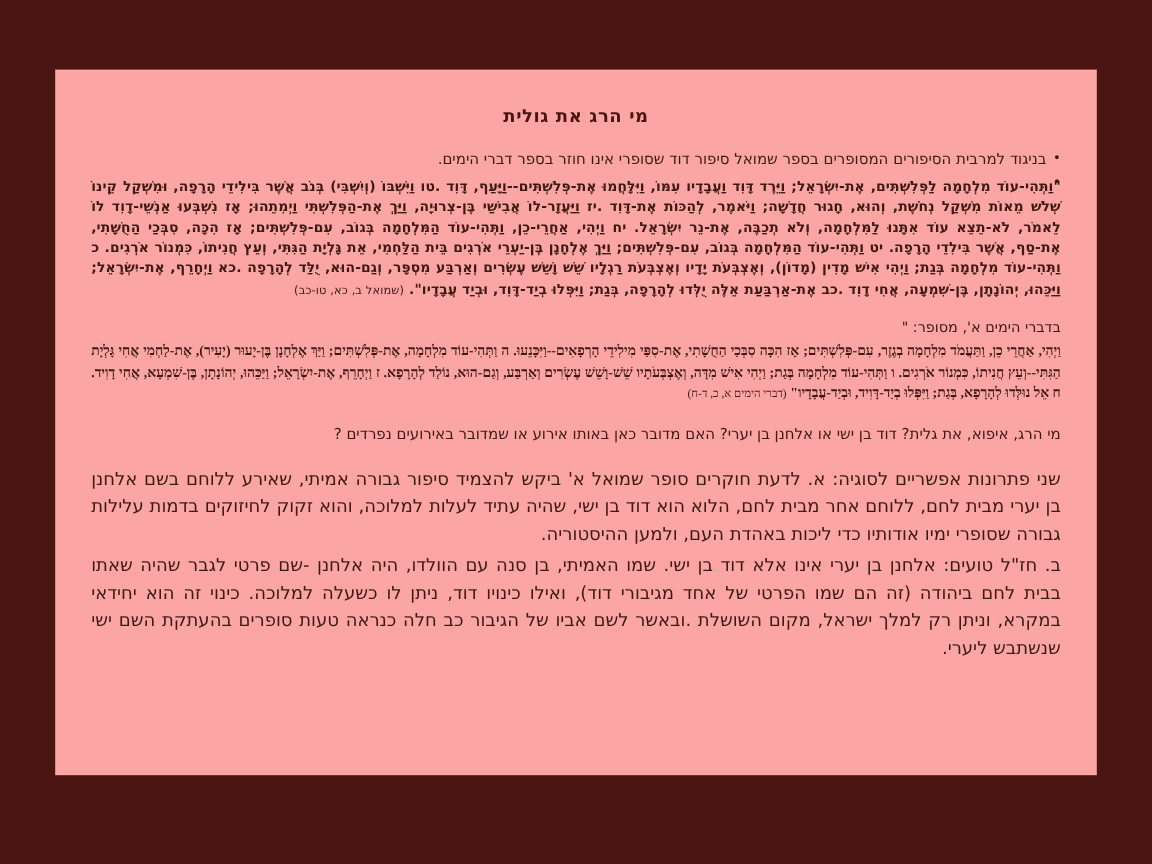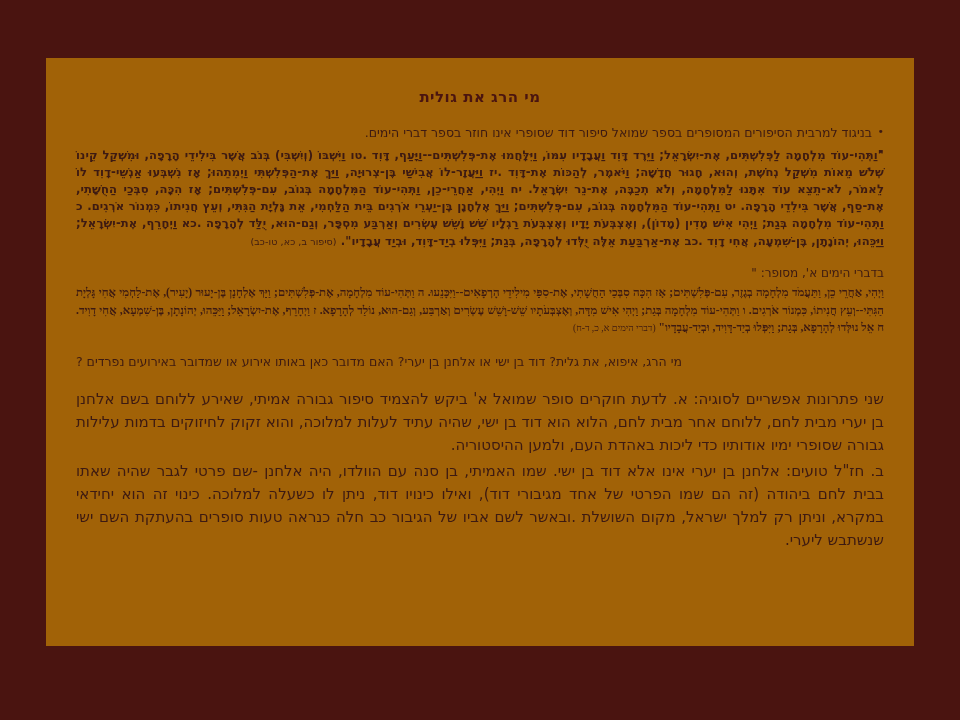--- a/index.html
+++ b/index.html
@@ -12,21 +12,21 @@
     background: #4a1410;
     font-family: "DejaVu Sans", "Liberation Sans", sans-serif;
     overflow: hidden;
   }
   .slide {
     position: absolute;
     left: 46px;
     top: 58px;
     width: 868px;
     height: 588px;
-    background: #a16207;
+    background: #fca5a5;
     box-sizing: border-box;
     padding: 22px 30px 10px 30px;
     direction: rtl;
     text-align: right;
     color: #3d1a12;
   }
   .slide-title {
     text-align: center;
     font-size: 15px;
     font-weight: bold;
@@ -84,21 +84,21 @@
     font-family: Liberation Serif, serif;
   }
   .chron-block .src {
     font-weight: normal;
     font-size: 9.5px;
   }
   .question {
     font-size: 12.5px;
     line-height: 1.55;
     margin: 0 0 16px 0;
-    text-align: left;
+    text-align: right;
   }
   .answers {
     font-size: 15px;
     line-height: 1.55;
     text-align: justify;
     text-align-last: right;
     margin: 0;
   }
   .answers p {
     margin: 0 0 2px 0;
@@ -116,21 +116,21 @@
       <span class="dot">•</span>
       <span>בניגוד למרבית הסיפורים המסופרים בספר שמואל סיפור דוד שסופרי אינו חוזר בספר דברי הימים.</span>
     </li>
     <li>
       <span class="dot">•</span>
     </li>
   </ul>
 
   <div class="verse-block">
     <span>"וַתְּהִי-עוֹד מִלְחָמָה לַפְּלִשְׁתִּים, אֶת-יִשְׂרָאֵל; וַיֵּרֶד דָּוִד וַעֲבָדָיו עִמּוֹ, וַיִּלָּחֲמוּ אֶת-פְּלִשְׁתִּים--וַיָּעַף, דָּוִד .טו וַיִּשְׁבּוֹ (וְיִשְׁבִּי) בְּנֹב אֲשֶׁר בִּילִידֵי הָרָפָה, וּמִשְׁקַל קֵינוֹ שְׁלֹשׁ מֵאוֹת מִשְׁקַל נְחֹשֶׁת, וְהוּא, חָגוּר חֲדָשָׁה; וַיֹּאמֶר, לְהַכּוֹת אֶת-דָּוִד .יז וַיַּעֲזָר-לוֹ אֲבִישַׁי בֶּן-צְרוּיָה, וַיַּךְ אֶת-הַפְּלִשְׁתִּי וַיְמִתֵהוּ; אָז נִשְׁבְּעוּ אַנְשֵׁי-דָוִד לוֹ לֵאמֹר, לֹא-תֵצֵא עוֹד אִתָּנוּ לַמִּלְחָמָה, וְלֹא תְכַבֶּה, אֶת-נֵר יִשְׂרָאֵל. יח וַיְהִי, אַחֲרֵי-כֵן, וַתְּהִי-עוֹד הַמִּלְחָמָה בְּגוֹב, עִם-פְּלִשְׁתִּים; אָז הִכָּה, סִבְּכַי הַחֻשָׁתִי, אֶת-סַף, אֲשֶׁר בִּילִדֵי הָרָפָה.   יט וַתְּהִי-עוֹד הַמִּלְחָמָה בְּגוֹב, עִם-פְּלִשְׁתִּים; וַיַּךְ אֶלְחָנָן בֶּן-יַעְרֵי אֹרְגִים בֵּית הַלַּחְמִי, אֵת גָּלְיָת הַגִּתִּי, וְעֵץ חֲנִיתוֹ, כִּמְנוֹר אֹרְגִים.  כ וַתְּהִי-עוֹד מִלְחָמָה בְּגַת; וַיְהִי אִישׁ מָדִין (מָדוֹן), וְאֶצְבְּעֹת יָדָיו וְאֶצְבְּעֹת רַגְלָיו שֵׁשׁ וָשֵׁשׁ עֶשְׂרִים וְאַרְבַּע מִסְפָּר, וְגַם-הוּא, יֻלַּד לְהָרָפָה .כא וַיְחָרֵף, אֶת-יִשְׂרָאֵל; וַיַּכֵּהוּ, יְהוֹנָתָן, בֶּן-שִׁמְעָה, אֲחִי דָוִד .כב אֶת-אַרְבַּעַת אֵלֶּה יֻלְּדוּ לְהָרָפָה, בְּגַת; וַיִּפְּלוּ בְיַד-דָּוִד, וּבְיַד עֲבָדָיו".</span>
-    <span class="src">(סיפור ב, כא, טו-כב)</span>
+    <span class="src">(שמואל ב, כא, טו-כב)</span>
   </div>
 
   <div class="para-label">בדברי הימים א', מסופר: "</div>
 
   <div class="chron-block">
     <span>וַיְהִי, אַחֲרֵי כֵן, וַתַּעֲמֹד מִלְחָמָה בְגֶזֶר, עִם-פְּלִשְׁתִּים; אָז הִכָּה סִבְּכַי הַחֻשָׁתִי, אֶת-סִפַּי מִילִידֵי הָרְפָאִים--וַיִּכָּנֵעוּ.   ה וַתְּהִי-עוֹד מִלְחָמָה, אֶת-פְּלִשְׁתִּים; וַיַּךְ אֶלְחָנָן בֶּן-יָעוּר (יָעִיר), אֶת-לַחְמִי אֲחִי גָּלְיָת הַגִּתִּי--וְעֵץ חֲנִיתוֹ, כִּמְנוֹר אֹרְגִים. ו וַתְּהִי-עוֹד מִלְחָמָה בְּגַת; וַיְהִי אִישׁ מִדָּה, וְאֶצְבְּעֹתָיו שֵׁשׁ-וָשֵׁשׁ עֶשְׂרִים וְאַרְבַּע, וְגַם-הוּא, נוֹלַד לְהָרָפָא.   ז וַיְחָרֵף, אֶת-יִשְׂרָאֵל; וַיַּכֵּהוּ, יְהוֹנָתָן, בֶּן-שִׁמְעָא, אֲחִי דָוִיד.   ח אֵל נוּלְּדוּ לְהָרָפָא, בְּגַת; וַיִּפְּלוּ בְיַד-דָּוִיד, וּבְיַד-עֲבָדָיו"</span>
     <span class="src">(דברי הימים א, כ, ד-ח)</span>
   </div>
 
   <div class="question">מי הרג, איפוא, את גלית? דוד בן ישי או אלחנן בן יערי? האם מדובר כאן באותו אירוע או שמדובר באירועים נפרדים ?</div>

